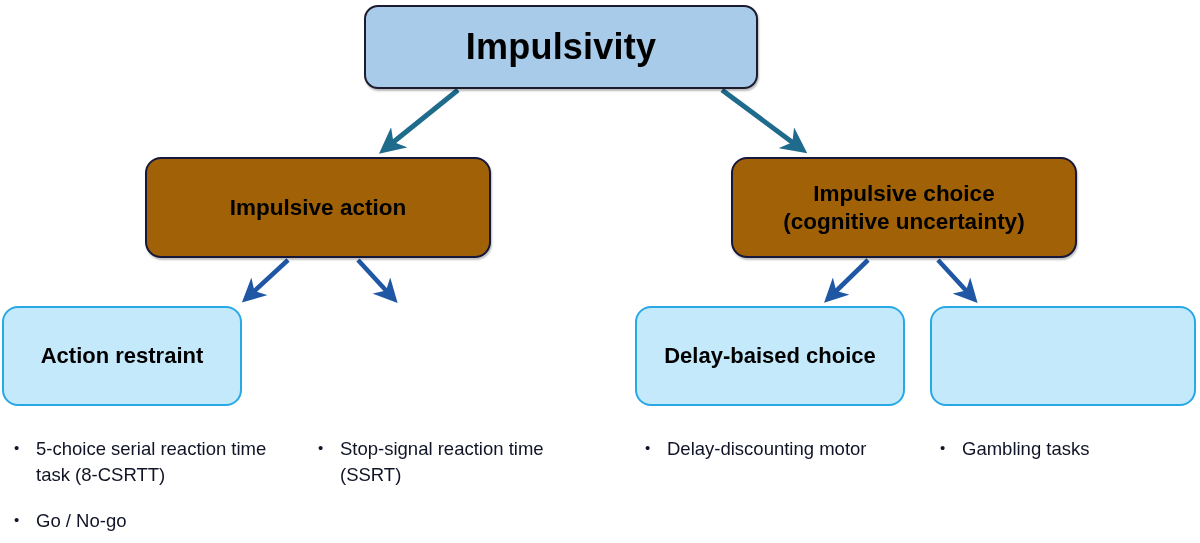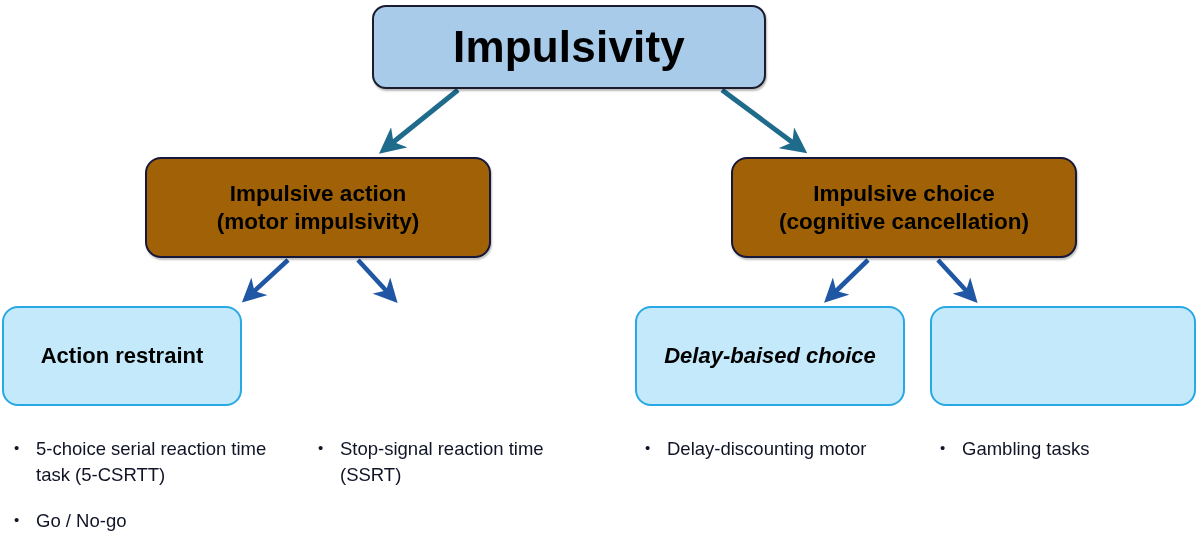--- a/index.html
+++ b/index.html
@@ -30,28 +30,28 @@
     align-items: center;
     justify-content: center;
     text-align: center;
     color: #000000;
     font-weight: bold;
     line-height: 1.22;
     z-index: 2;
   }
   
   .node-root {
-    left: 372px;
+    left: 364px;
     top: 5px;
     width: 394px;
     height: 84px;
     background: #a8cbea;
     border: 2.5px solid #1c1c2e;
     border-radius: 14px;
-    font-size: 44px;
+    font-size: 36px;
     letter-spacing: 0.2px;
     box-shadow: 1px 2px 2px rgba(0,0,0,0.28);
   }
   
   .node-l2 {
     top: 157px;
     width: 346px;
     height: 101px;
     background: #a16207;
     border: 2.5px solid #15183a;
@@ -65,21 +65,21 @@
   .node-l3 {
     top: 306px;
     height: 100px;
     background: #c3e9fb;
     border: 2.5px solid #29a8e6;
     border-radius: 16px;
     font-size: 22px;
   }
   .node-l3.c1 { left: 2px;   width: 240px; }
   .node-l3.c2 { left: 310px; width: 268px; }
-  .node-l3.c3 { left: 635px; width: 270px; font-style: italic; }
+  .node-l3.c3 { left: 635px; width: 270px; }
   .node-l3.c4 { left: 930px; width: 266px; }
 
   
   .bullets {
     position: absolute;
     z-index: 2;
   }
   .bullet-row {
     display: flex;
     align-items: flex-start;
@@ -131,28 +131,27 @@
     <line x1="938" y1="260" x2="972" y2="297" stroke="#1f57a4" stroke-width="4.6" marker-end="url(#head-lower)"></line>
   </svg>
 
   <div class="node node-root">
     <span>Impulsivity</span>
   </div>
 
   <div class="node node-l2 left">
     <span>
       <span>Impulsive action</span><br>
-      <span>(motor impulsivity)</span>
     </span>
   </div>
 
   <div class="node node-l2 right">
     <span>
       <span>Impulsive choice</span><br>
-      <span>(cognitive  cancellation)</span>
+      <span>(cognitive  uncertainty)</span>
     </span>
   </div>
 
   <div class="node node-l3 c1">
     <span>Action restraint</span>
   </div>
 
 
   <div class="node node-l3 c3">
     <span>Delay-baised choice</span>
@@ -160,21 +159,21 @@
 
   <div class="node node-l3 c4">
     <span>
       <br>
     </span>
   </div>
 
   <div class="bullets bcol-1">
     <div class="bullet-row">
       <span class="bullet-dot">•</span>
-      <span class="bullet-text">5-choice serial reaction time task (5-CSRTT)</span>
+      <span class="bullet-text">5-choice serial reaction time task (8-CSRTT)</span>
     </div>
   </div>
 
   <div class="bullets bcol-1b">
     <div class="bullet-row">
       <span class="bullet-dot">•</span>
       <span class="bullet-text">Go / No-go</span>
     </div>
   </div>
 

